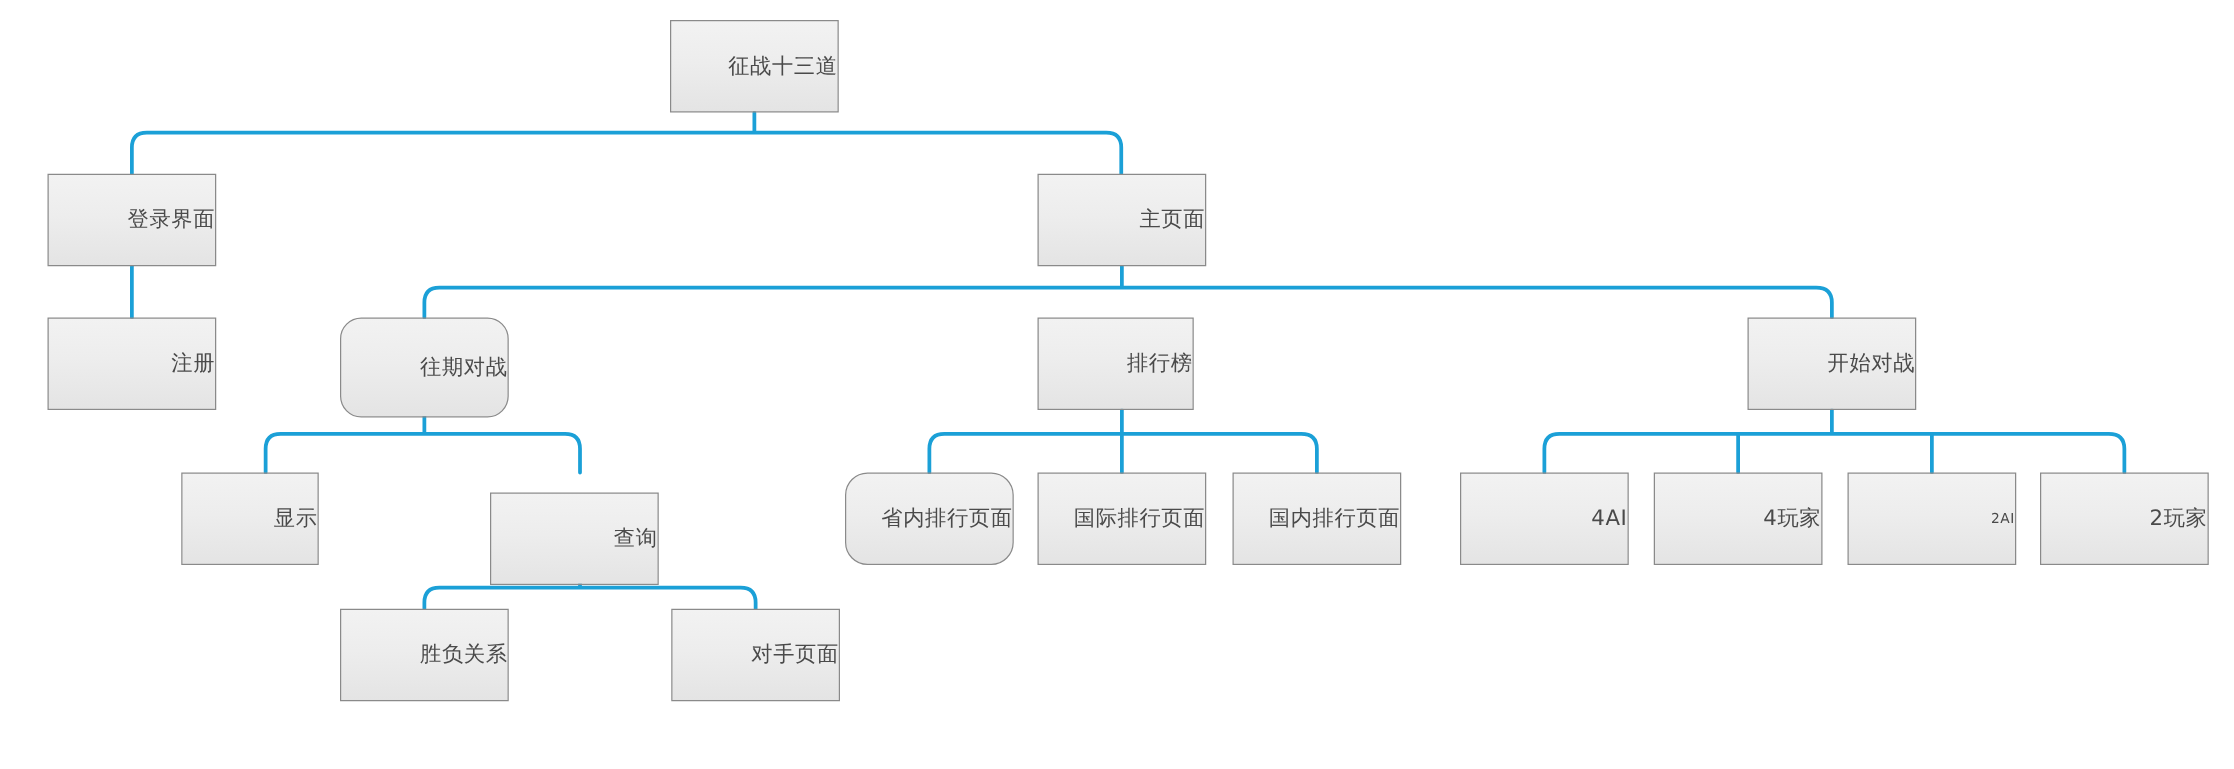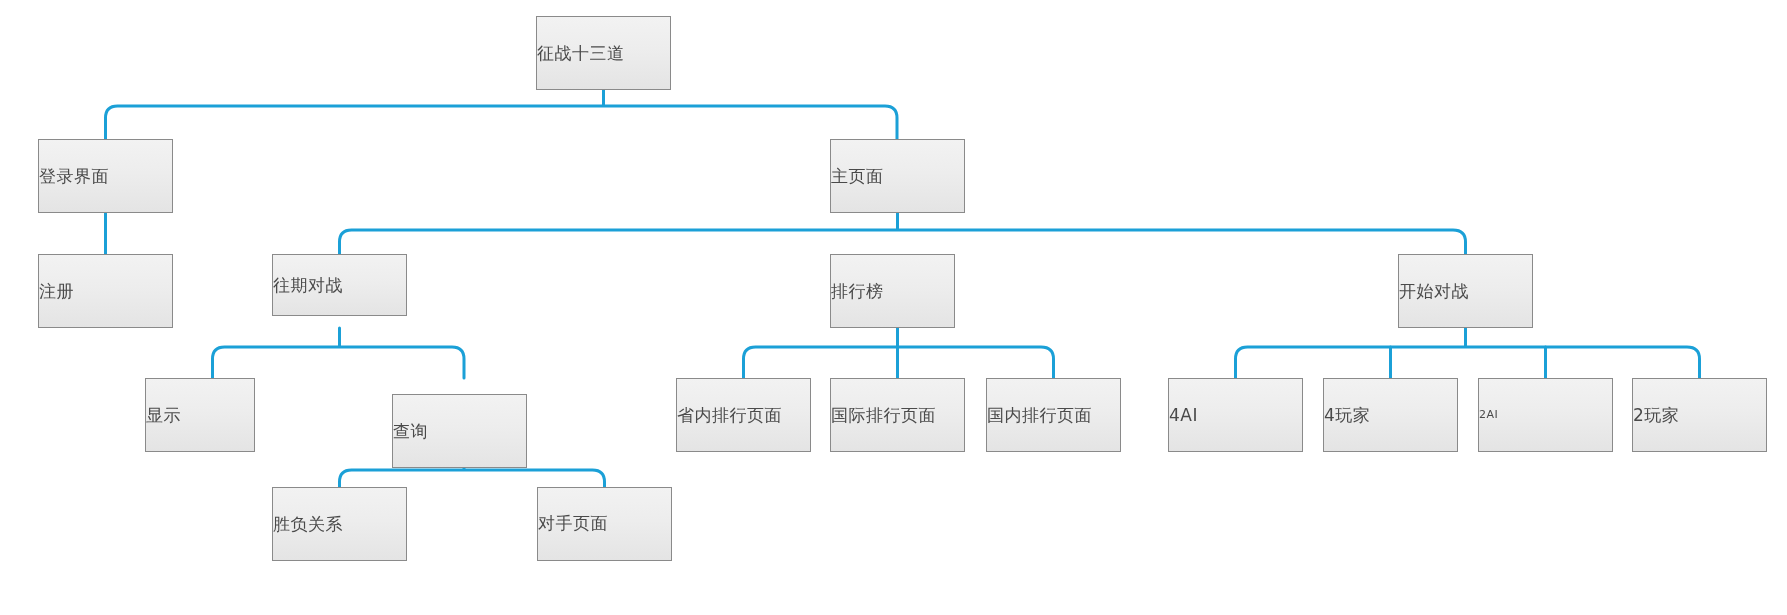--- a/index.html
+++ b/index.html
@@ -34,21 +34,21 @@
     stroke-linecap: round;
     stroke-linejoin: round;
   }
   .node-box {
     position: absolute;
     box-sizing: border-box;
     border: 1px solid #8a8a8a;
     background: linear-gradient(180deg, #f2f2f2 0%, #ededed 45%, #e4e4e4 100%);
     display: flex;
     align-items: center;
-    justify-content: flex-start;
+    justify-content: flex-end;
     text-align: center;
     z-index: 2;
   }
   .node-label {
     font-size: 17px;
     line-height: 1.2;
     color: #4a4a4a;
     letter-spacing: 0.5px;
     user-select: none;
     white-space: nowrap;
@@ -77,36 +77,36 @@
       </div>
       <div class="node-box" style="left: 38px; top: 139px; width: 135px; height: 74px; border-color: rgb(138, 138, 138); background: linear-gradient(rgb(242, 242, 242) 0%, rgb(237, 237, 237) 45%, rgb(228, 228, 228) 100%);">
         <span class="node-label" style="color: rgb(74, 74, 74); font-size: 17px;">登录界面</span>
       </div>
       <div class="node-box" style="left: 830px; top: 139px; width: 135px; height: 74px; border-color: rgb(138, 138, 138); background: linear-gradient(rgb(242, 242, 242) 0%, rgb(237, 237, 237) 45%, rgb(228, 228, 228) 100%);">
         <span class="node-label" style="color: rgb(74, 74, 74); font-size: 17px;">主页面</span>
       </div>
       <div class="node-box" style="left: 38px; top: 254px; width: 135px; height: 74px; border-color: rgb(138, 138, 138); background: linear-gradient(rgb(242, 242, 242) 0%, rgb(237, 237, 237) 45%, rgb(228, 228, 228) 100%);">
         <span class="node-label" style="color: rgb(74, 74, 74); font-size: 17px;">注册</span>
       </div>
-      <div class="node-box" style="left: 272px; top: 254px; width: 135px; height: 62px; border-color: rgb(138, 138, 138); background: linear-gradient(rgb(242, 242, 242) 0%, rgb(237, 237, 237) 45%, rgb(228, 228, 228) 100%);">
+      <div class="node-box" style="left: 272px; top: 254px; width: 135px; height: 80px; border-color: rgb(138, 138, 138); background: linear-gradient(rgb(242, 242, 242) 0%, rgb(237, 237, 237) 45%, rgb(228, 228, 228) 100%); border-radius: 17px;">
         <span class="node-label" style="color: rgb(74, 74, 74); font-size: 17px;">往期对战</span>
       </div>
       <div class="node-box" style="left: 830px; top: 254px; width: 125px; height: 74px; border-color: rgb(138, 138, 138); background: linear-gradient(rgb(242, 242, 242) 0%, rgb(237, 237, 237) 45%, rgb(228, 228, 228) 100%);">
         <span class="node-label" style="color: rgb(74, 74, 74); font-size: 17px;">排行榜</span>
       </div>
       <div class="node-box" style="left: 1398px; top: 254px; width: 135px; height: 74px; border-color: rgb(138, 138, 138); background: linear-gradient(rgb(242, 242, 242) 0%, rgb(237, 237, 237) 45%, rgb(228, 228, 228) 100%);">
         <span class="node-label" style="color: rgb(74, 74, 74); font-size: 17px;">开始对战</span>
       </div>
       <div class="node-box" style="left: 145px; top: 378px; width: 110px; height: 74px; border-color: rgb(138, 138, 138); background: linear-gradient(rgb(242, 242, 242) 0%, rgb(237, 237, 237) 45%, rgb(228, 228, 228) 100%);">
         <span class="node-label" style="color: rgb(74, 74, 74); font-size: 17px;">显示</span>
       </div>
       <div class="node-box" style="left: 392px; top: 378px; width: 135px; height: 74px; border-color: rgb(138, 138, 138); background: linear-gradient(rgb(242, 242, 242) 0%, rgb(237, 237, 237) 45%, rgb(228, 228, 228) 100%); margin-top: 16px;">
         <span class="node-label" style="color: rgb(74, 74, 74); font-size: 17px;">查询</span>
       </div>
-      <div class="node-box" style="left: 676px; top: 378px; width: 135px; height: 74px; border-color: rgb(138, 138, 138); background: linear-gradient(rgb(242, 242, 242) 0%, rgb(237, 237, 237) 45%, rgb(228, 228, 228) 100%);">
+      <div class="node-box" style="left: 676px; top: 378px; width: 135px; height: 74px; border-color: rgb(138, 138, 138); background: linear-gradient(rgb(242, 242, 242) 0%, rgb(237, 237, 237) 45%, rgb(228, 228, 228) 100%); border-radius: 18px;">
         <span class="node-label" style="color: rgb(74, 74, 74); font-size: 17px;">省内排行页面</span>
       </div>
       <div class="node-box" style="left: 830px; top: 378px; width: 135px; height: 74px; border-color: rgb(138, 138, 138); background: linear-gradient(rgb(242, 242, 242) 0%, rgb(237, 237, 237) 45%, rgb(228, 228, 228) 100%);">
         <span class="node-label" style="color: rgb(74, 74, 74); font-size: 17px;">国际排行页面</span>
       </div>
       <div class="node-box" style="left: 986px; top: 378px; width: 135px; height: 74px; border-color: rgb(138, 138, 138); background: linear-gradient(rgb(242, 242, 242) 0%, rgb(237, 237, 237) 45%, rgb(228, 228, 228) 100%);">
         <span class="node-label" style="color: rgb(74, 74, 74); font-size: 17px;">国内排行页面</span>
       </div>
       <div class="node-box" style="left: 1168px; top: 378px; width: 135px; height: 74px; border-color: rgb(138, 138, 138); background: linear-gradient(rgb(242, 242, 242) 0%, rgb(237, 237, 237) 45%, rgb(228, 228, 228) 100%);">
         <span class="node-label" style="color: rgb(74, 74, 74); font-size: 17px;">4AI</span>

